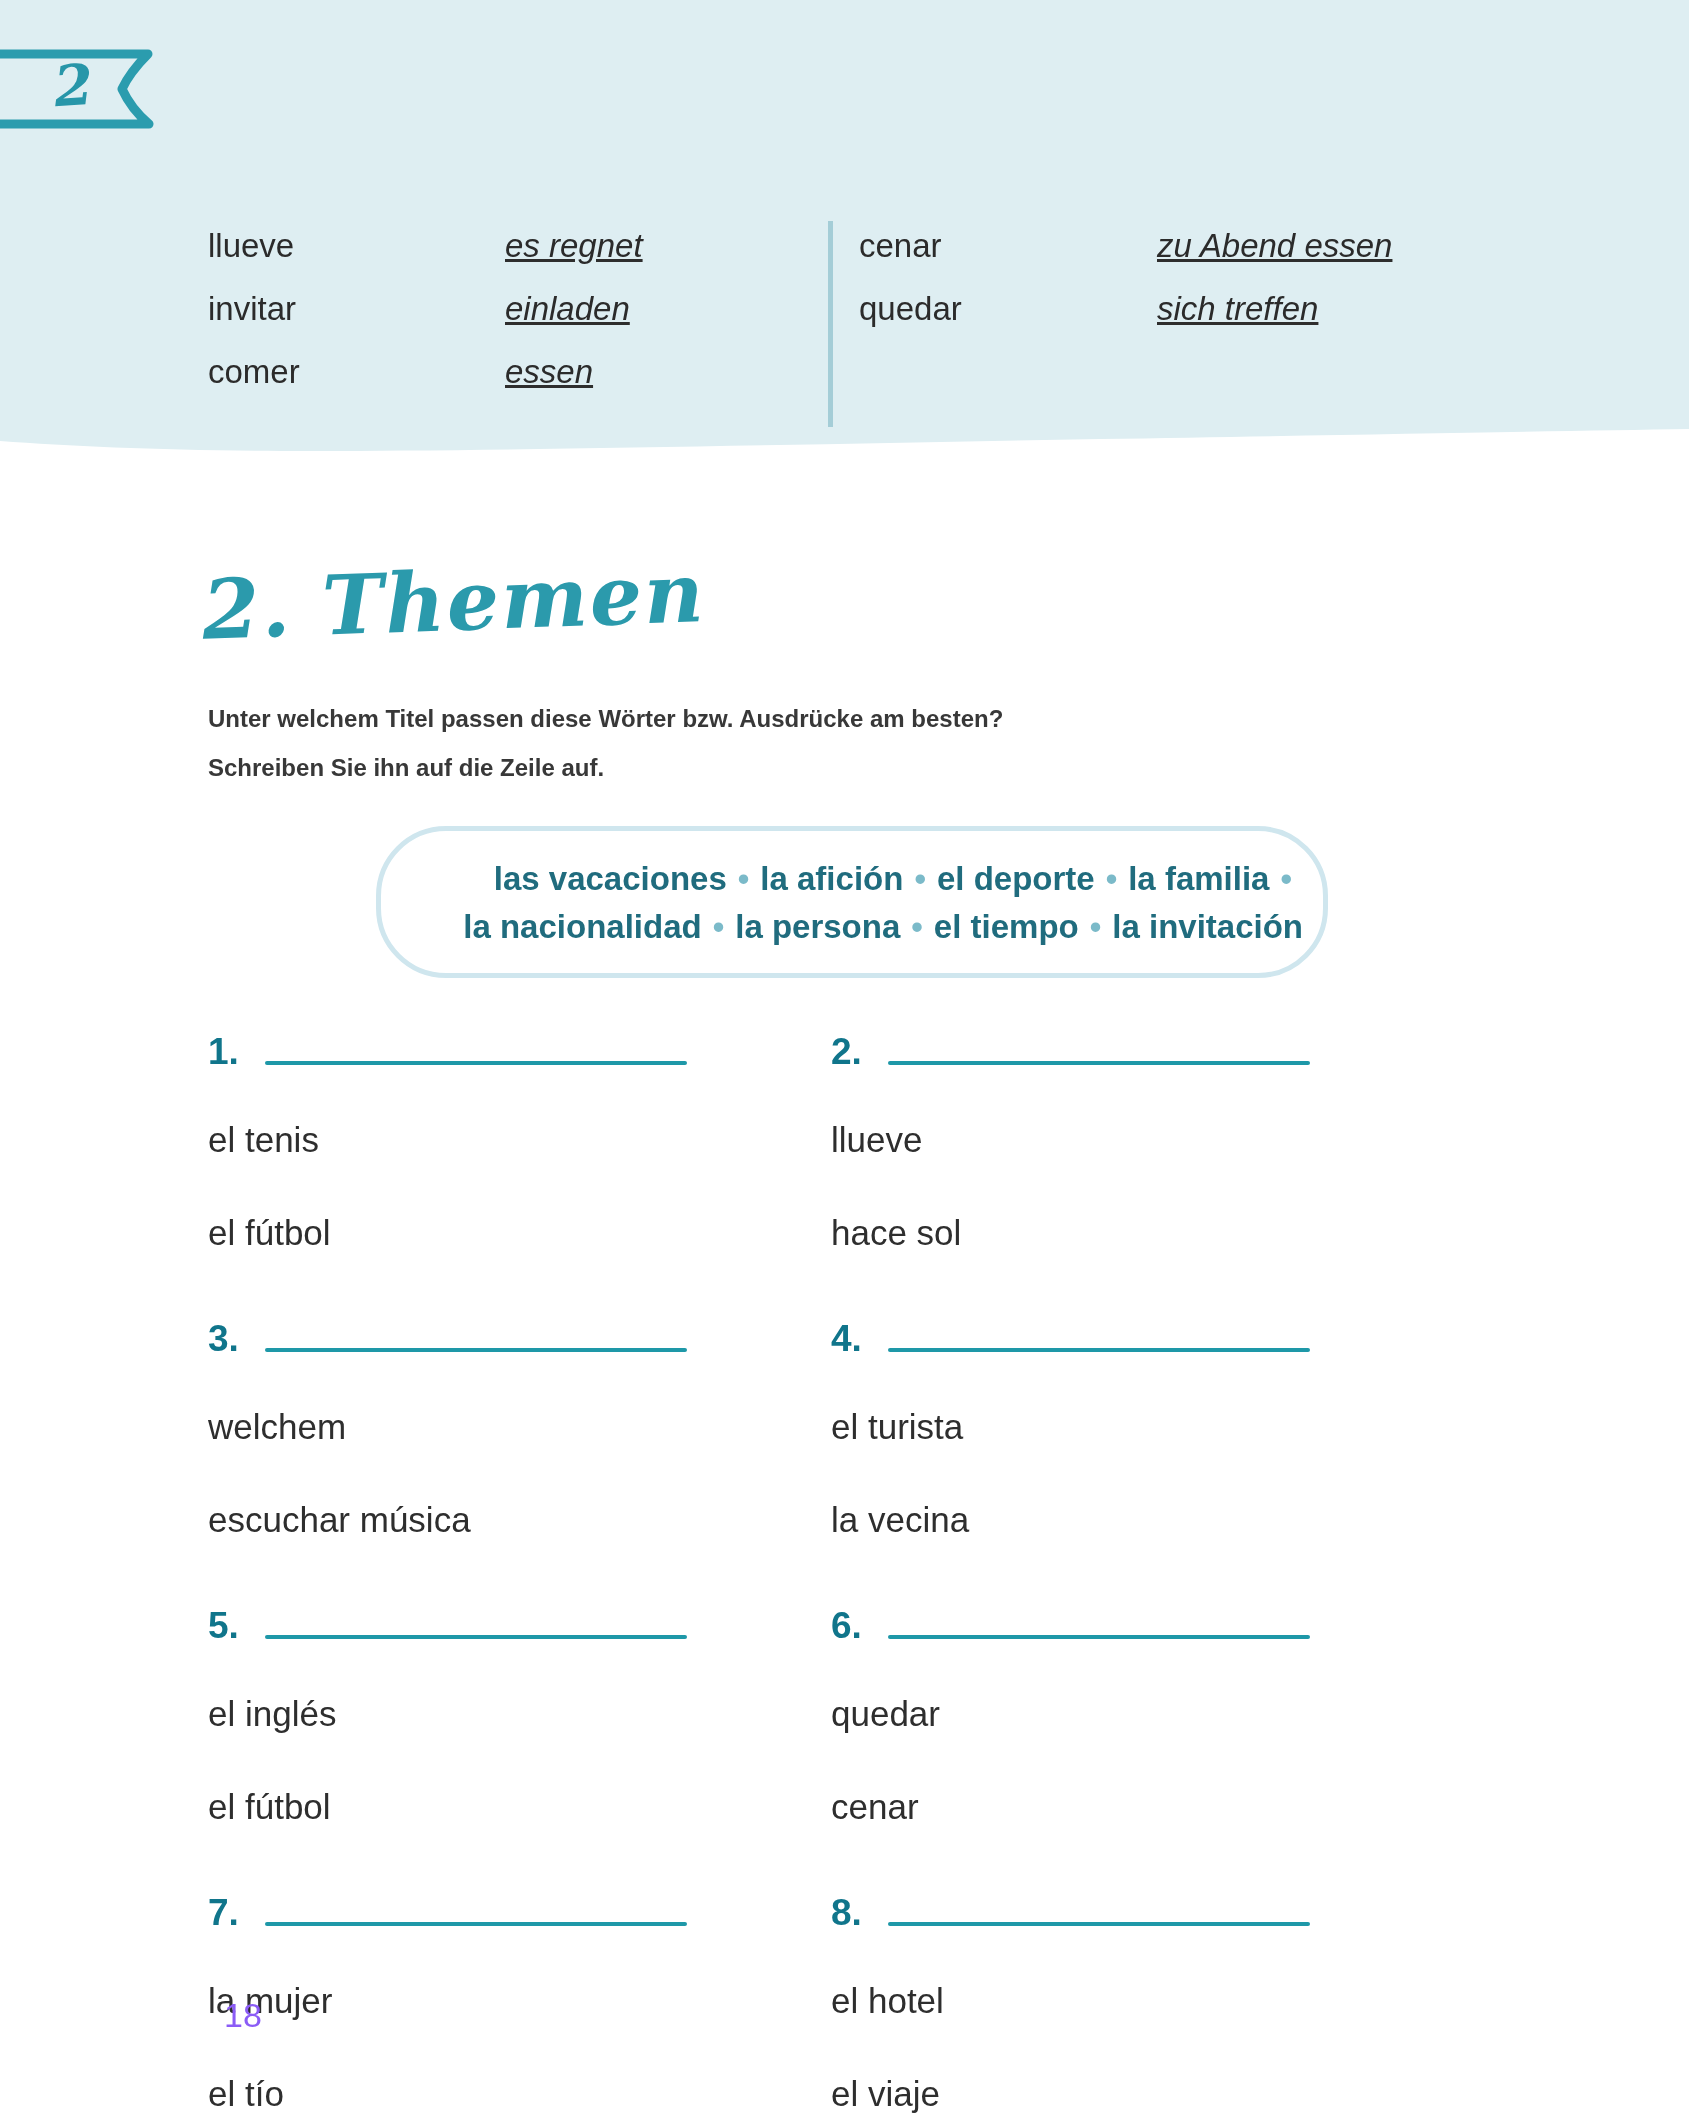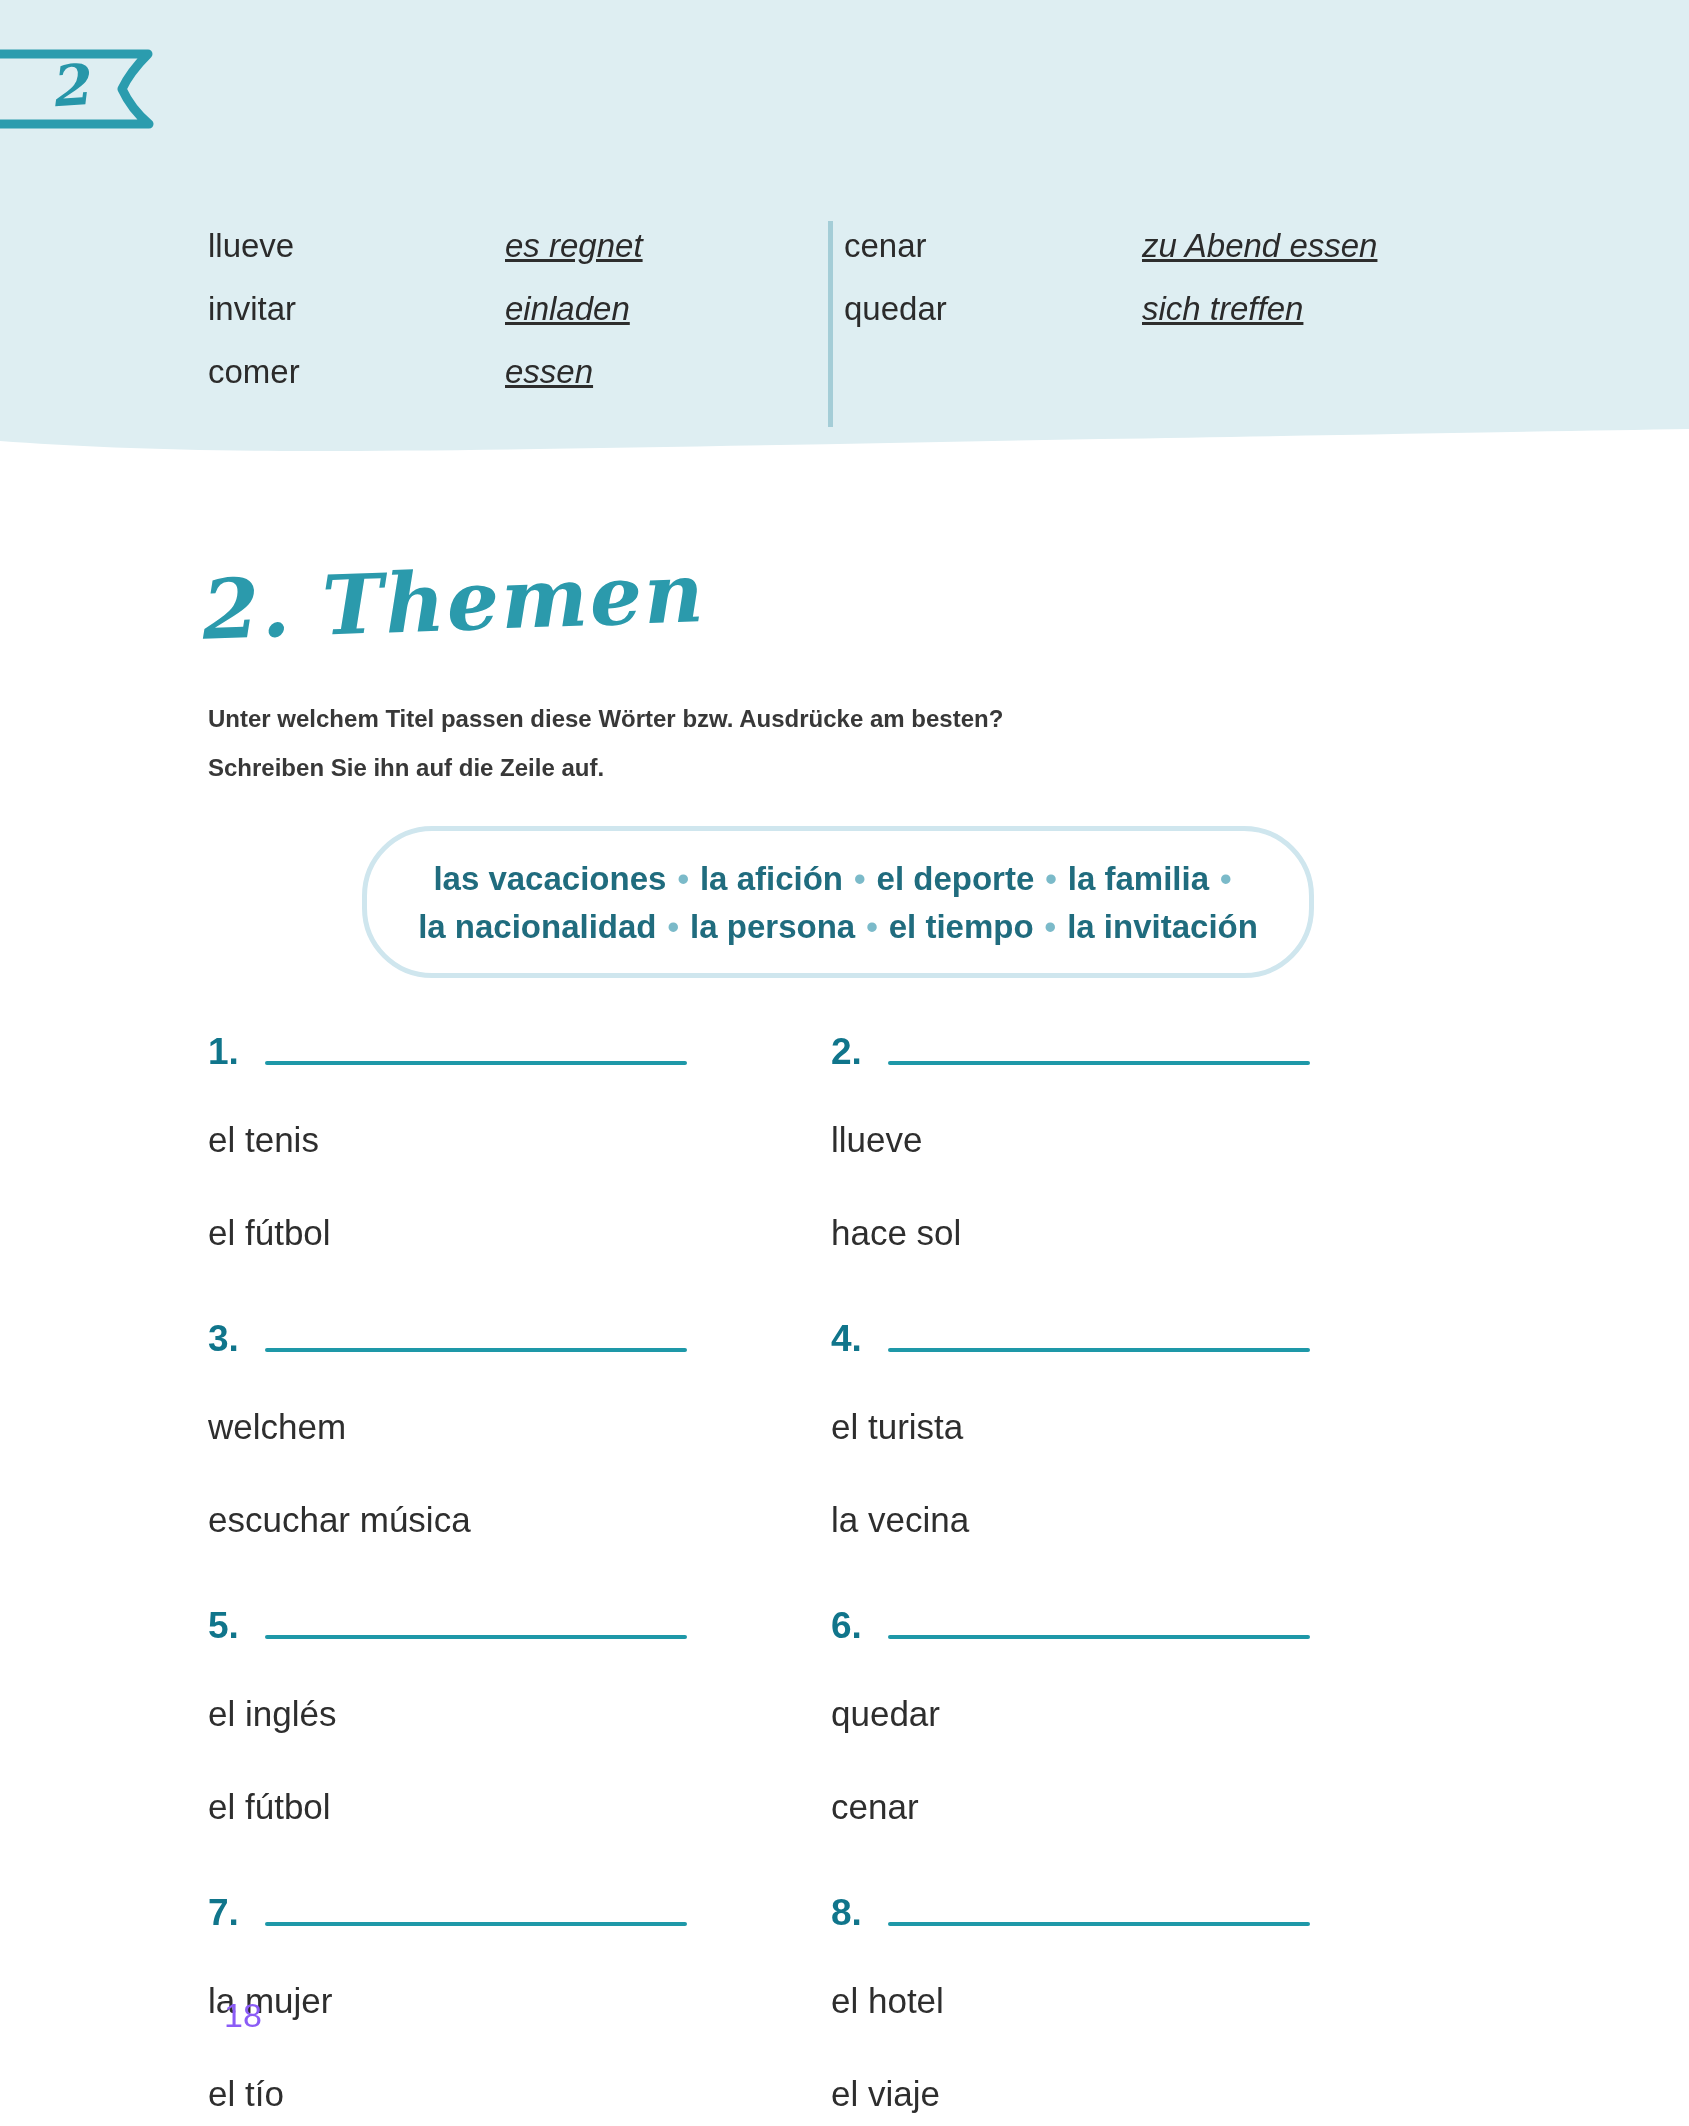--- a/index.html
+++ b/index.html
@@ -22,21 +22,21 @@
   .flag-num{
     position:absolute;top:8px;left:64px;
     font-family:"DejaVu Serif", serif;font-style:italic;font-weight:bold;
     font-size:56px;color:#2796a9;transform:rotate(-4deg);
   }
 
   
   .vocab{position:absolute;top:214px;left:208px;display:flex;}
   .v-col{display:flex;flex-direction:column;}
   .v-col.left{width:620px;}
-  .v-col.right{margin-left:11px;}
+  .v-col.right{margin-left:26px;}
   .v-row{line-height:63px;font-size:33px;white-space:nowrap;text-decoration:underline;}
   .v-es{display:inline-block;color:#2b2b2b;}
   .v-col.left  .v-es{width:297px;}
   .v-col.right .v-es{width:298px;}
   .v-de{font-style:italic;color:#2b2b2b;}
   .v-divider{width:5px;height:206px;background:#a4cdd7;margin-top:7px;}
 
   
   .heading{
     position:absolute;top:556px;left:202px;
@@ -46,24 +46,24 @@
   }
 
   
   .instructions{
     position:absolute;top:694px;left:208px;width:1260px;
     font-size:24px;font-weight:bold;color:#383838;line-height:49px;
   }
 
   
   .word-box{
-    position:absolute;top:826px;left:362px;width:952px;
+    position:absolute;top:826px;left:376px;width:952px;
     border:5px solid #cfe6ee;border-radius:70px;
     padding:24px 20px 22px 20px;box-sizing:border-box;
-    text-align:center;
+    text-align:right;
   }
   .wb-line{font-size:33px;font-weight:bold;color:#206c7e;line-height:48px;white-space:nowrap;}
   .wb-bullet{color:#7bbac9;margin:0 11px;}
 
   
   .exercises{
     position:absolute;top:1030px;left:208px;width:1110px;
     display:grid;grid-template-columns:623px 482px;
   }
   .ex-item{margin-bottom:57px;}

